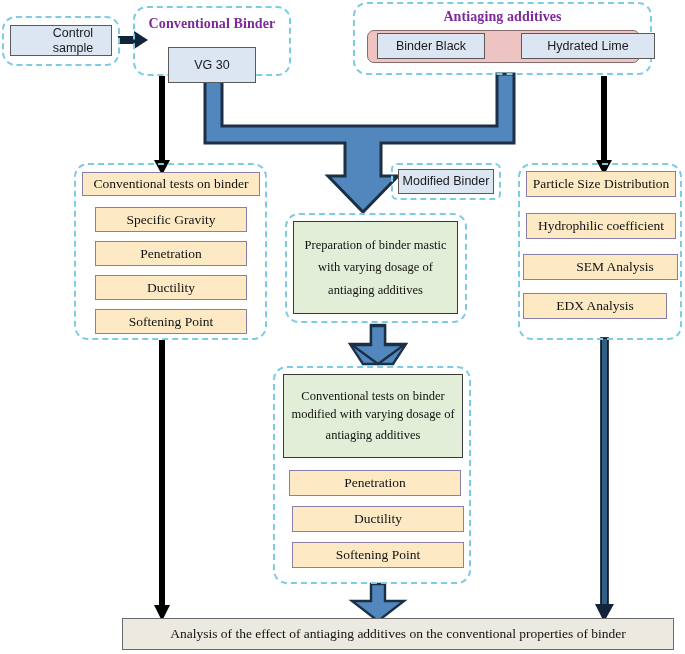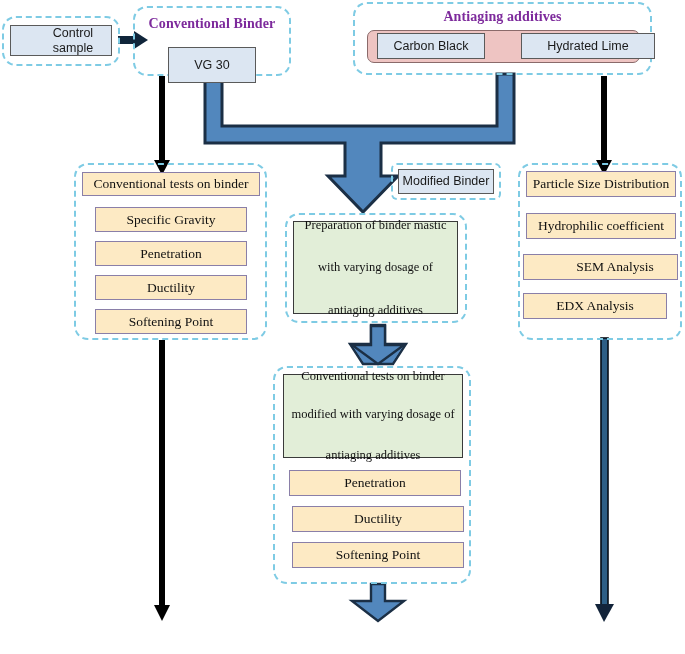--- a/index.html
+++ b/index.html
@@ -15,21 +15,21 @@
   
   .box{position:absolute;box-sizing:border-box;display:flex;align-items:center;
        justify-content:center;text-align:center;line-height:1.15;}
 
   .box-blue{background:#dce6f2;border:1.6px solid #5a5a5a;
             font-family:"Liberation Sans",sans-serif;font-size:12.5px;color:#1a1a1a;}
   .box-cream{background:#fdeac4;border:1.3px solid #8a7fa8;
              font-family:"Liberation Serif",serif;font-size:13.5px;color:#111;}
   .box-green{background:#e2eed8;border:1.4px solid #3a3a3a;
              font-family:"Liberation Serif",serif;font-size:12.5px;color:#111;
-             flex-direction:column;gap:20px;}
+             flex-direction:column;}
   .box-grey{background:#ebe9e0;border:1.4px solid #6a6a6a;
             font-family:"Liberation Serif",serif;font-size:13.5px;color:#111;}
   .box-pink{background:#eec4c2;border:1.4px solid #8a6a6a;border-radius:7px;}
 
   .grp-title{position:absolute;width:100%;text-align:center;
              font-family:"Liberation Serif",serif;font-weight:bold;font-size:14px;
              color:#7d2a9c;letter-spacing:.1px;}
 
   .gline{display:block;}
 
@@ -89,21 +89,21 @@
   <div class="dashgroup" style="left:2px;top:16px;width:118px;height:50px;"></div>
   <div class="box box-blue" style="left:10px;top:25px;width:102px;height:31px;padding-left:24px;">Control sample</div>
 
   <div class="dashgroup" style="left:133px;top:6px;width:158px;height:70px;"></div>
   <div class="grp-title" style="left:133px;top:16px;width:158px;">Conventional Binder</div>
   <div class="box box-blue" style="left:168px;top:47px;width:88px;height:36px;">VG 30</div>
 
   <div class="dashgroup" style="left:353px;top:2px;width:299px;height:73px;"></div>
   <div class="grp-title" style="left:353px;top:9px;width:299px;">Antiaging additives</div>
   <div class="box box-pink" style="left:367px;top:30px;width:273px;height:33px;"></div>
-  <div class="box box-blue" style="left:377px;top:33px;width:108px;height:26px;">Carbon Black</div>
+  <div class="box box-blue" style="left:377px;top:33px;width:108px;height:26px;">Binder Black</div>
   <div class="box box-blue" style="left:521px;top:33px;width:134px;height:26px;">Hydrated Lime</div>
 
   <div class="dashgroup sq" style="left:391px;top:163px;width:110px;height:37px;"></div>
   <div class="box box-blue" style="left:398px;top:169px;width:96px;height:25px;">Modified Binder</div>
 
   <div class="dashgroup" style="left:74px;top:163px;width:193px;height:177px;"></div>
   <div class="box box-cream" style="left:82px;top:172px;width:178px;height:24px;">Conventional tests on binder</div>
   <div class="box box-cream" style="left:95px;top:207px;width:152px;height:25px;">Specific Gravity</div>
   <div class="box box-cream" style="left:95px;top:241px;width:152px;height:25px;">Penetration</div>
   <div class="box box-cream" style="left:95px;top:275px;width:152px;height:25px;">Ductility</div>
@@ -125,14 +125,15 @@
   <div class="dashgroup" style="left:273px;top:366px;width:198px;height:218px;"></div>
   <div class="box box-green" style="left:283px;top:374px;width:180px;height:84px;">
     <span class="gline">Conventional tests on binder</span>
     <span class="gline" style="margin-top:3px;">modified with  varying dosage of</span>
     <span class="gline" style="margin-top:7px;">antiaging additives</span>
   </div>
   <div class="box box-cream" style="left:289px;top:470px;width:172px;height:26px;">Penetration</div>
   <div class="box box-cream" style="left:292px;top:506px;width:172px;height:26px;">Ductility</div>
   <div class="box box-cream" style="left:292px;top:542px;width:172px;height:26px;">Softening Point</div>
 
+  <div class="box box-grey" style="left:122px;top:618px;width:552px;height:32px;">Analysis of the effect of antiaging additives on the conventional properties of binder</div>
 
 </div>
 
 </body></html>

